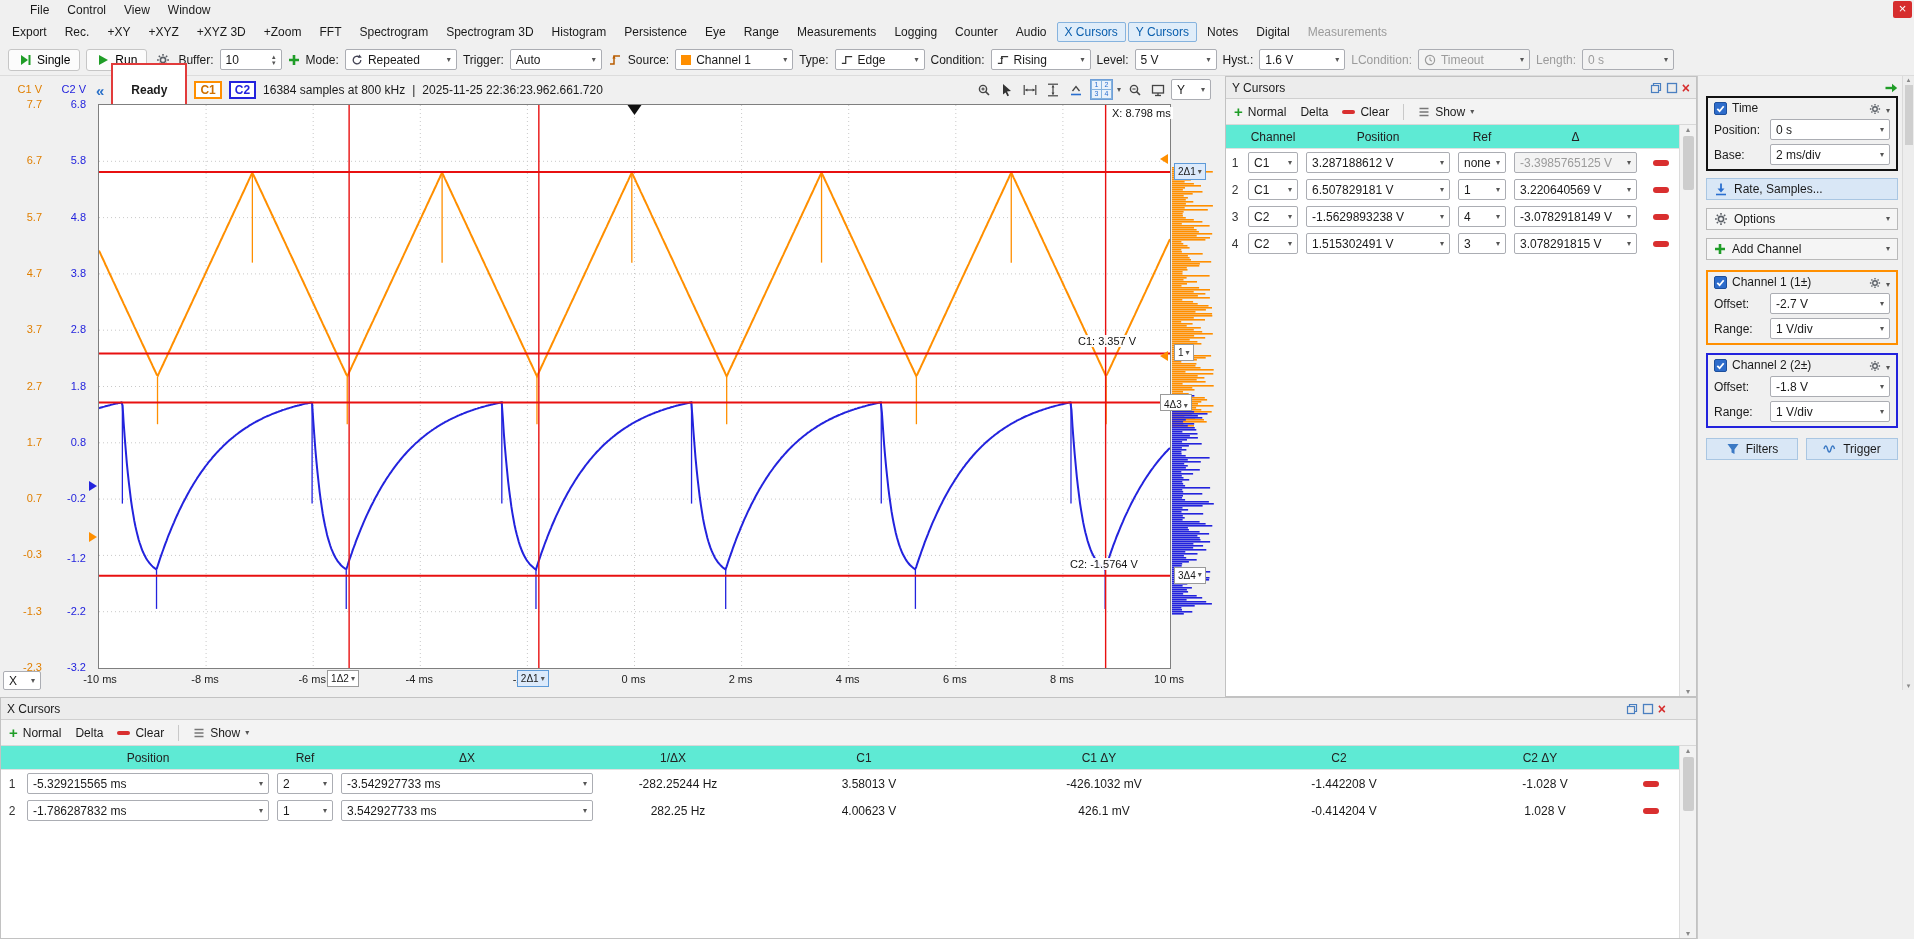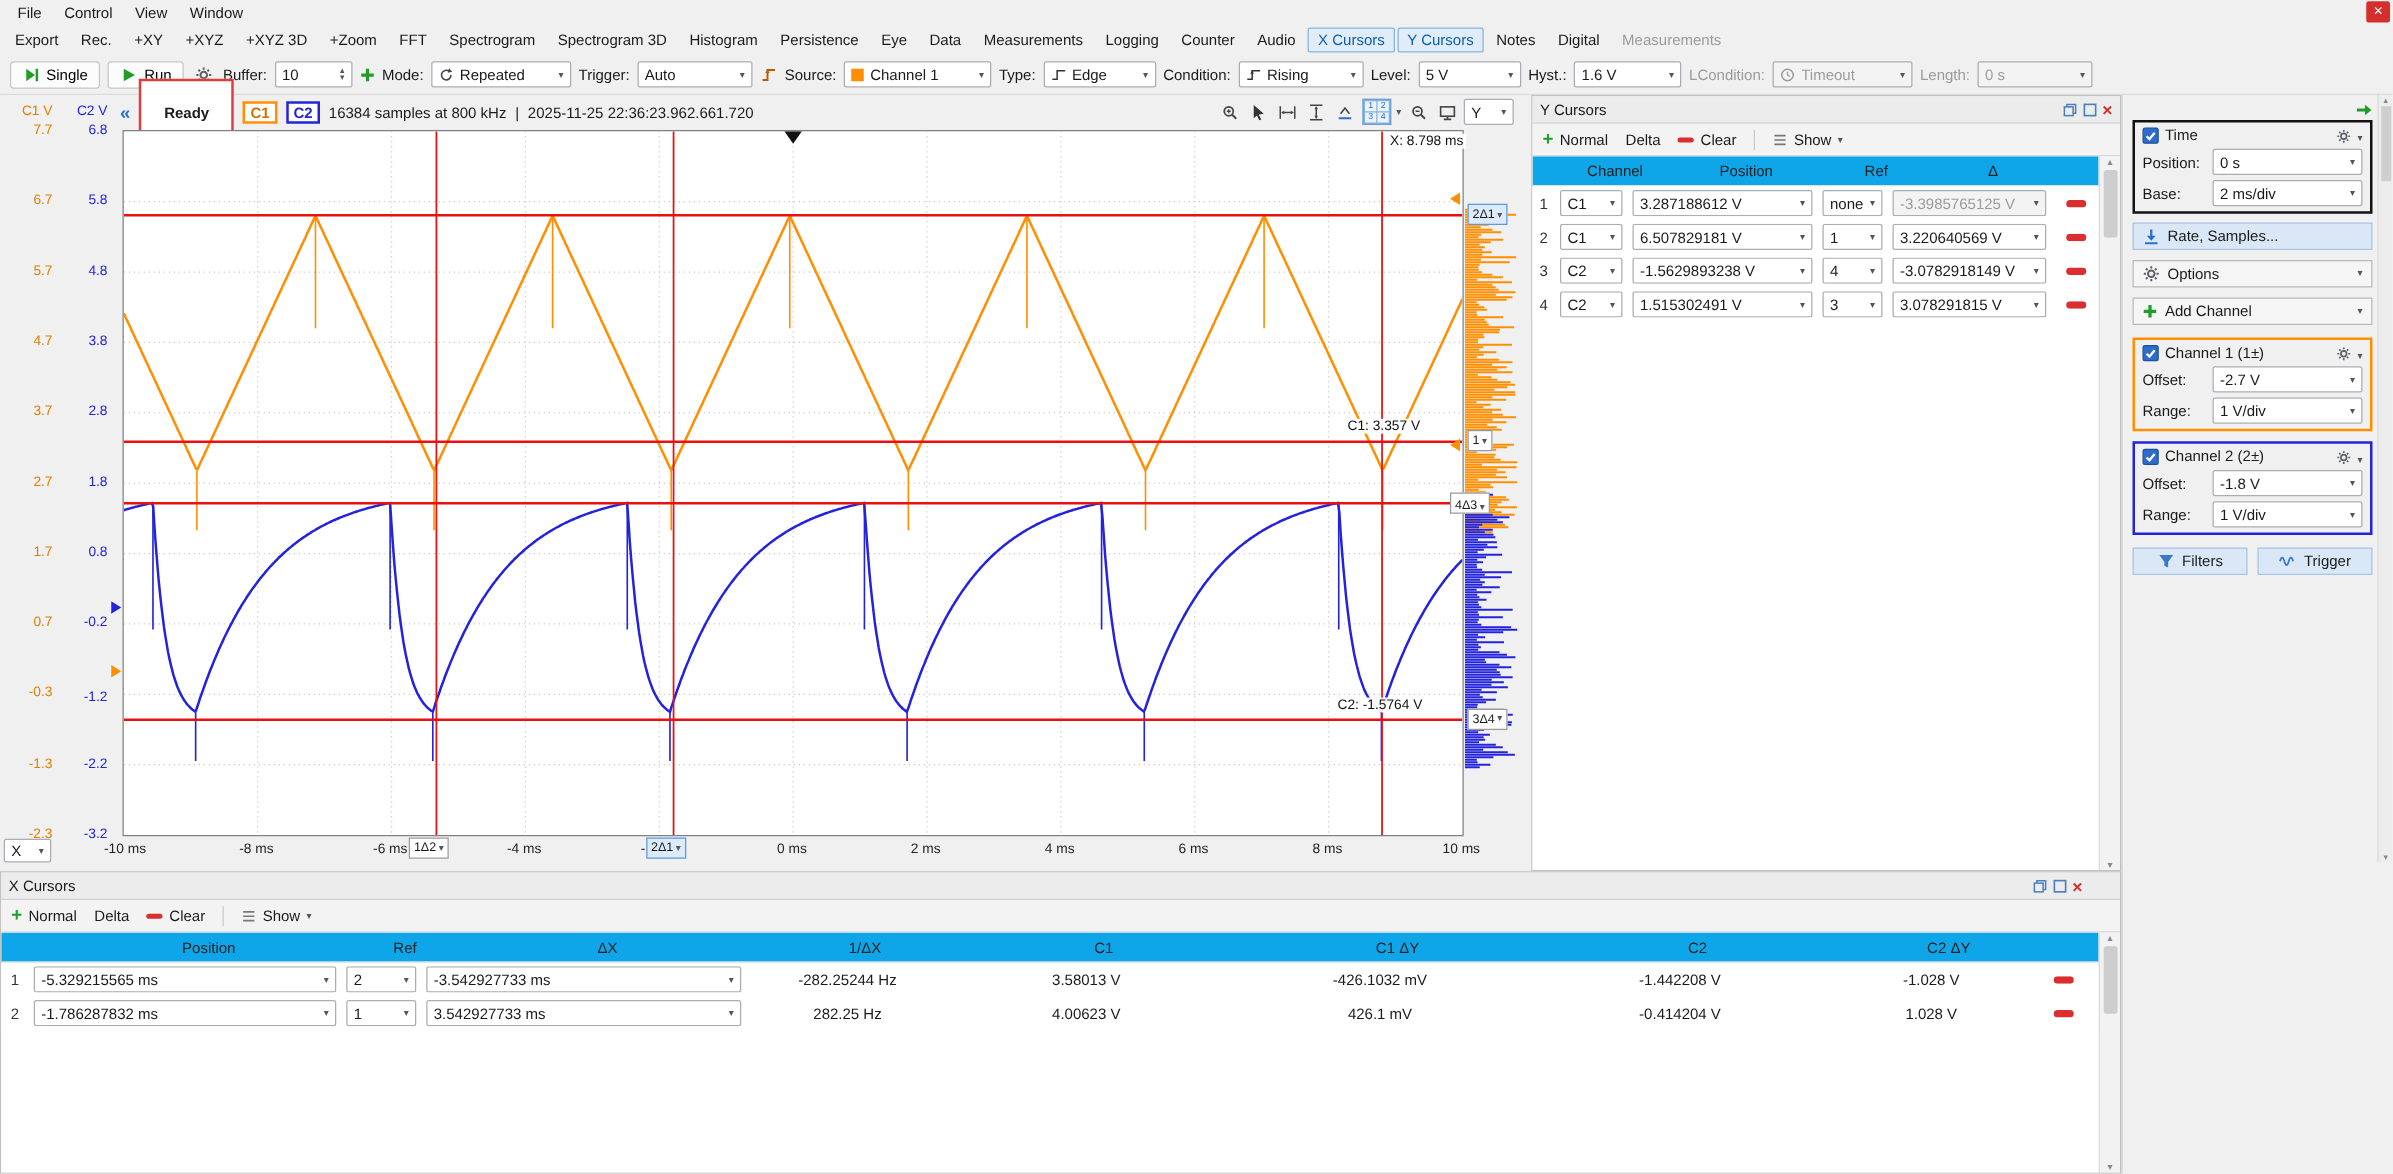--- a/index.html
+++ b/index.html
@@ -1,21 +1,21 @@
 <!DOCTYPE html>
 <html><head>
 <meta charset="utf-8">
 <style>
 *{box-sizing:border-box;margin:0;padding:0;}
 html,body{width:1914px;height:939px;}
 body{font-family:"Liberation Sans","DejaVu Sans",sans-serif;font-size:12px;color:#1a1a1a;background:#f0f0f0;}
 #app{position:relative;width:1914px;height:939px;background:#f0f0f0;overflow:hidden;}
 
 
-.menubar{position:absolute;top:0;left:0;width:100%;height:20px;background:#f0f0f0;display:flex;align-items:center;padding-left:6px;}
+.menubar{position:absolute;top:0;left:0;width:100%;height:20px;background:#f0f0f0;display:flex;align-items:center;padding-left:22px;}
 #menu-items{display:flex;gap:2px;}
 .menu-item{padding:1px 8px;cursor:default;}
 .win-close{position:absolute;right:2px;top:1px;width:19px;height:17px;background:#d62d2d;color:#fff;font-size:13px;line-height:16px;text-align:center;border-radius:2px;}
 #tabbar{position:absolute;top:20px;left:0;width:100%;height:24px;display:flex;align-items:center;gap:2px;padding-left:4px;background:#f0f0f0;}
 .tab{padding:2px 7px;border:1px solid transparent;white-space:nowrap;}
 .tab.active{background:#e0edf9;border:1px solid #86b3de;color:#0a5fae;border-radius:2px;}
 .tab.disabled{color:#9b9b9b;}
 #toolbar{position:absolute;top:44px;left:0;width:100%;height:32px;display:flex;align-items:center;gap:6px;padding:0 8px;background:#f0f0f0;border-bottom:1px solid #dcdcdc;}
 .tbtn{display:inline-flex;align-items:center;gap:5px;background:#fcfcfc;border:1px solid #c6c6c6;border-radius:3px;height:22px;padding:0 9px;font-family:inherit;font-size:12px;}
 .lab{white-space:nowrap;}
@@ -63,21 +63,21 @@
 .panel{position:absolute;background:#f0f0f0;border:1px solid #c2c2c2;}
 .panel-titlebar{height:22px;background:#ececec;border-bottom:1px solid #cfcfcf;display:flex;align-items:center;padding:0 6px;}
 .panel-title{flex:1;}
 .win-icons{display:flex;align-items:center;gap:4px;}
 .wi{width:12px;height:12px;}
 .wi-close{color:#d62d2d;font-weight:bold;font-size:14px;line-height:12px;}
 .panel-toolbar{height:26px;display:flex;align-items:center;gap:14px;padding:0 8px;background:#f3f3f3;border-bottom:1px solid #d8d8d8;}
 .ptb-btn{display:inline-flex;align-items:center;gap:5px;white-space:nowrap;}
 .vsep{width:1px;height:16px;background:#c9c9c9;}
 .table-area{position:absolute;left:0;right:17px;bottom:0;background:#fff;overflow:hidden;}
-.grid-head{display:grid;align-items:center;height:24px;background:#0ea5e9;border-bottom:1px solid #e0e0e0;color:#222;padding-left:19px;}
+.grid-head{display:grid;align-items:center;height:24px;background:#5eead4;border-bottom:1px solid #e0e0e0;color:#222;}
 .grid-head>div{text-align:center;font-size:12px;overflow:hidden;white-space:nowrap;}
 .trow{display:grid;align-items:center;height:27px;background:#fff;}
 .cell{overflow:hidden;white-space:nowrap;}
 .cell.num{text-align:center;color:#333;}
 .cell.txt{padding-left:10px;text-align:center;}
 .cell .combo{margin:0 4px;height:21px;display:flex;}
 .cell.act{display:flex;justify-content:center;}
 .rm-btn{display:inline-block;width:16px;height:6px;background:#d92f2f;border-radius:3px;}
 .vscroll{position:absolute;right:0;width:17px;background:#f2f2f2;border-left:1px solid #dcdcdc;display:flex;flex-direction:column;align-items:center;font-size:8px;color:#888;}
 .vscroll .thumb{width:11px;height:54px;background:#cdcdcd;border-radius:2px;margin-top:2px;}
@@ -131,21 +131,21 @@
       <div class="tab">+XY</div>
       <div class="tab">+XYZ</div>
       <div class="tab">+XYZ 3D</div>
       <div class="tab">+Zoom</div>
       <div class="tab">FFT</div>
       <div class="tab">Spectrogram</div>
       <div class="tab">Spectrogram 3D</div>
       <div class="tab">Histogram</div>
       <div class="tab">Persistence</div>
       <div class="tab">Eye</div>
-      <div class="tab">Data</div>
+      <div class="tab">Range</div>
       <div class="tab">Measurements</div>
       <div class="tab">Logging</div>
       <div class="tab">Counter</div>
       <div class="tab">Audio</div>
       <div class="tab active">X Cursors</div>
       <div class="tab active">Y Cursors</div>
       <div class="tab">Notes</div>
       <div class="tab">Digital</div>
       <div class="tab disabled">Measurements</div>
     </div>

